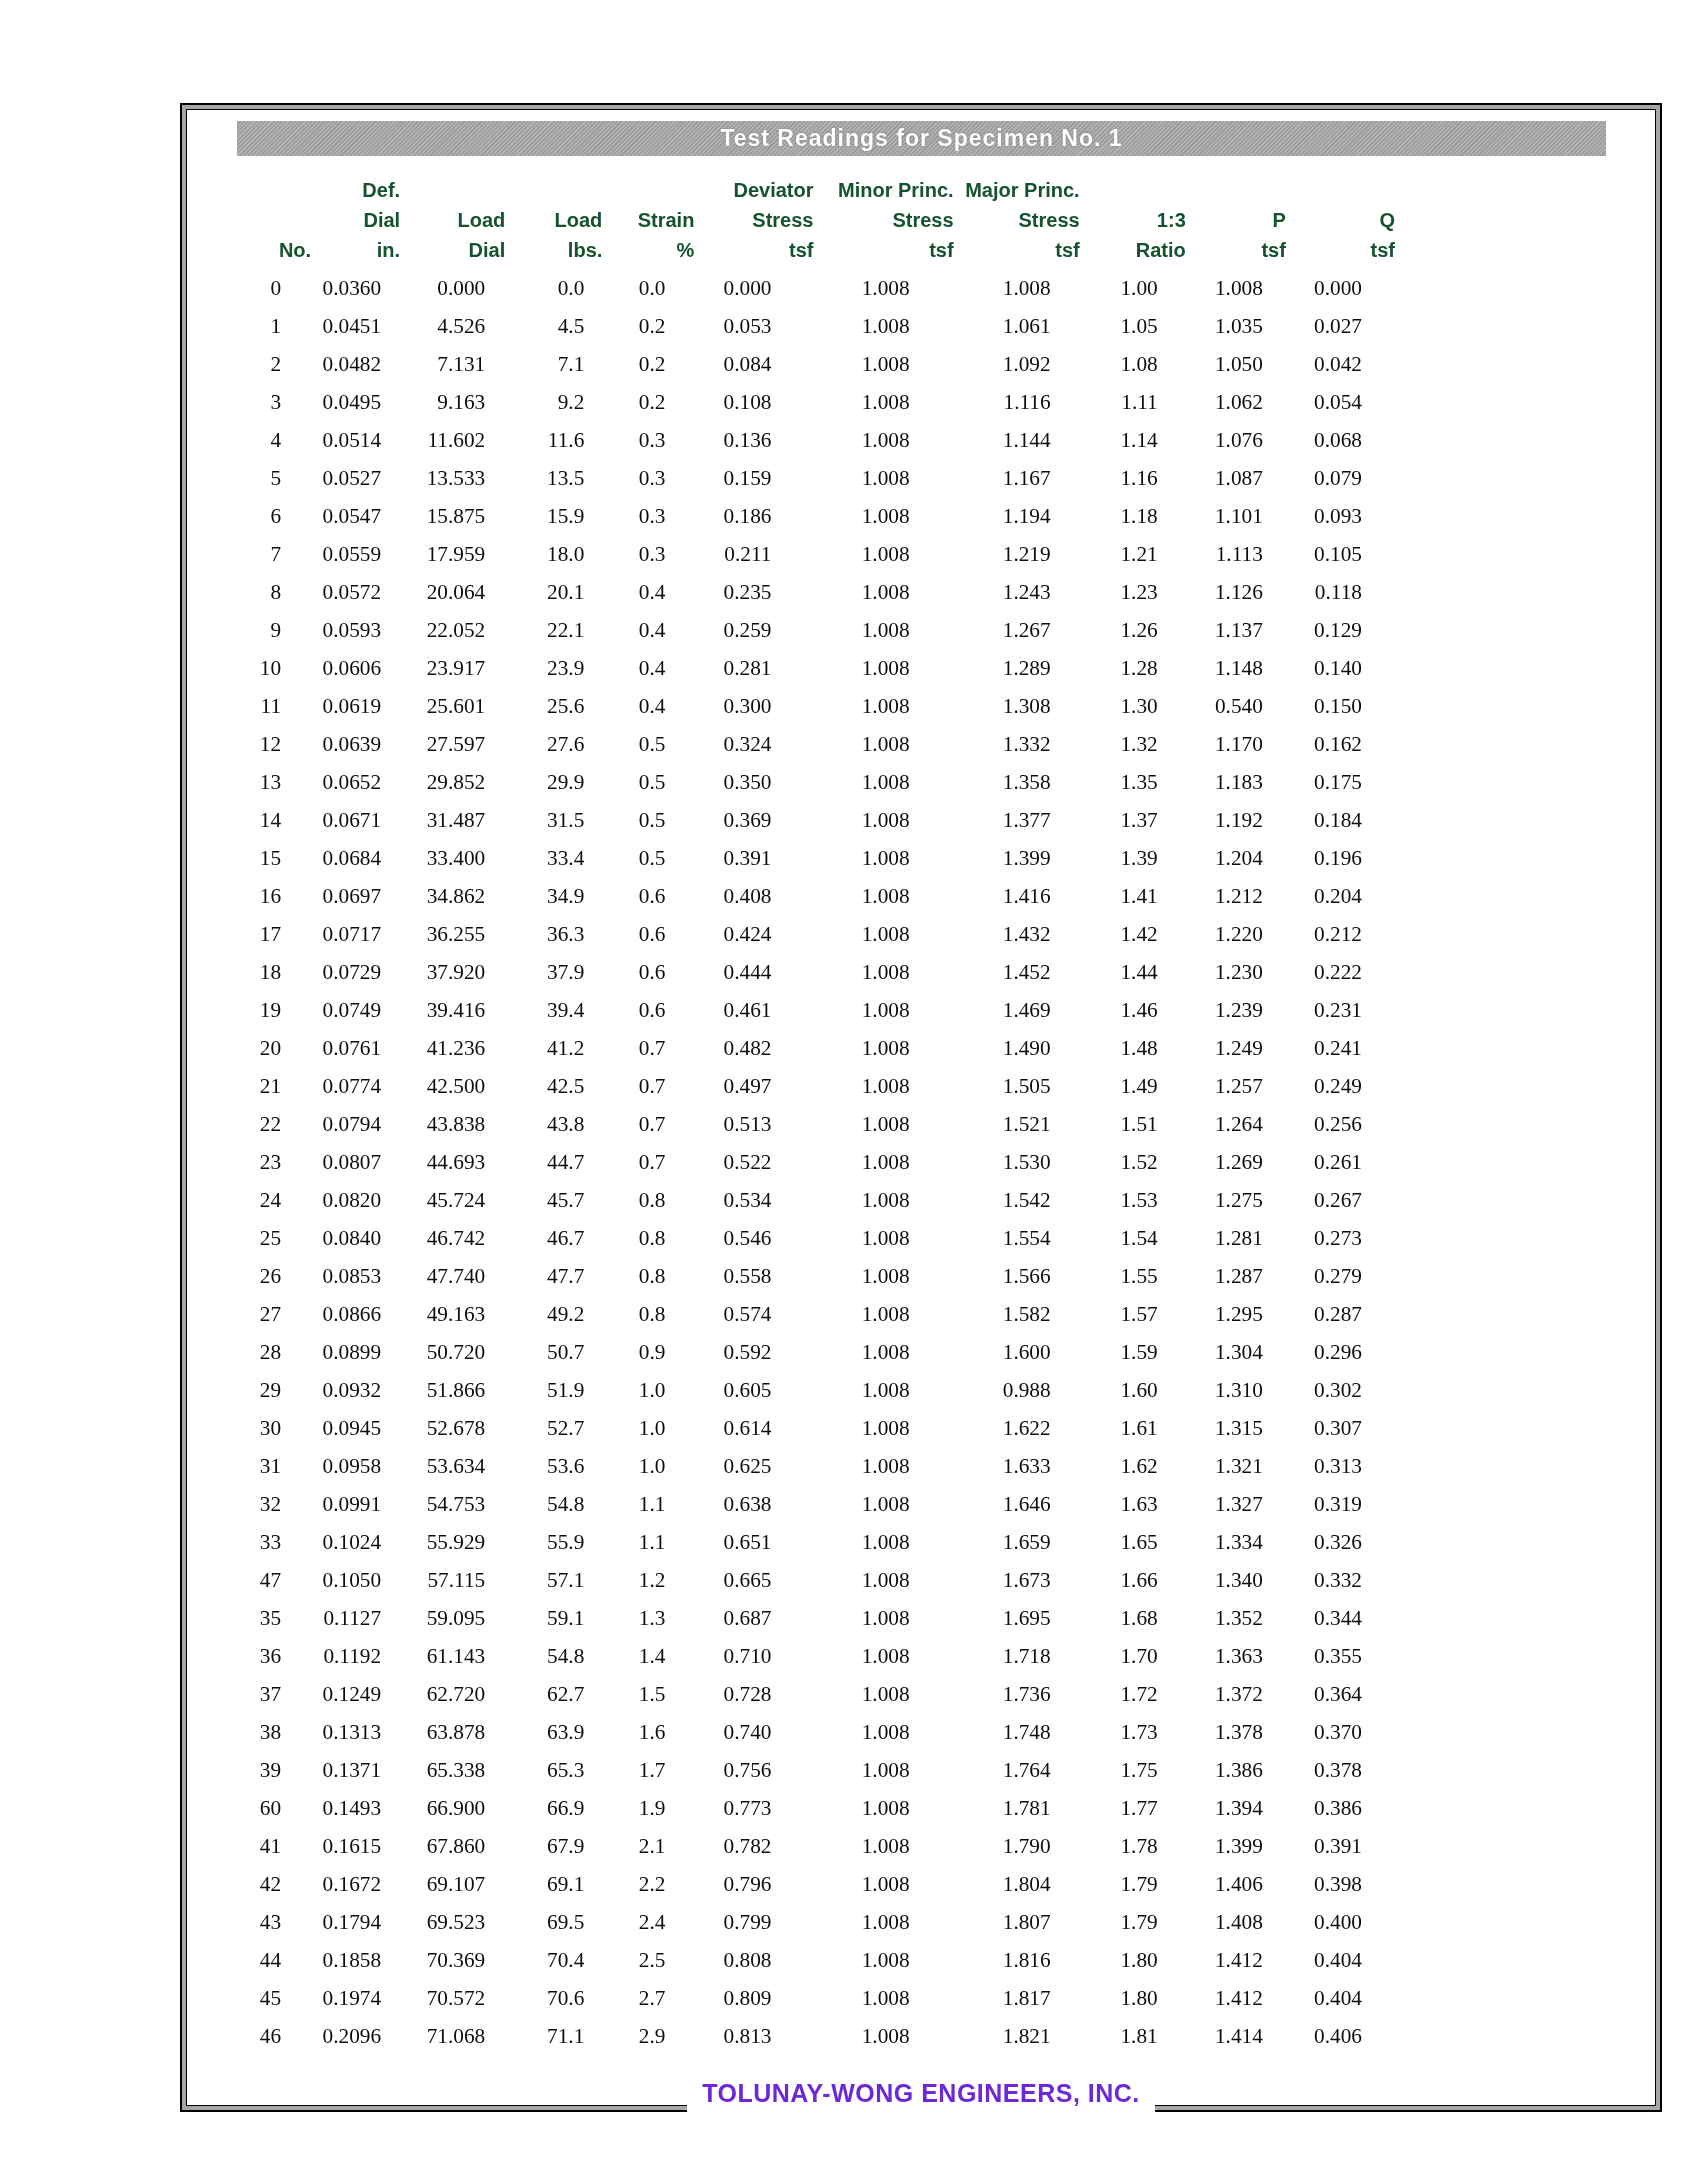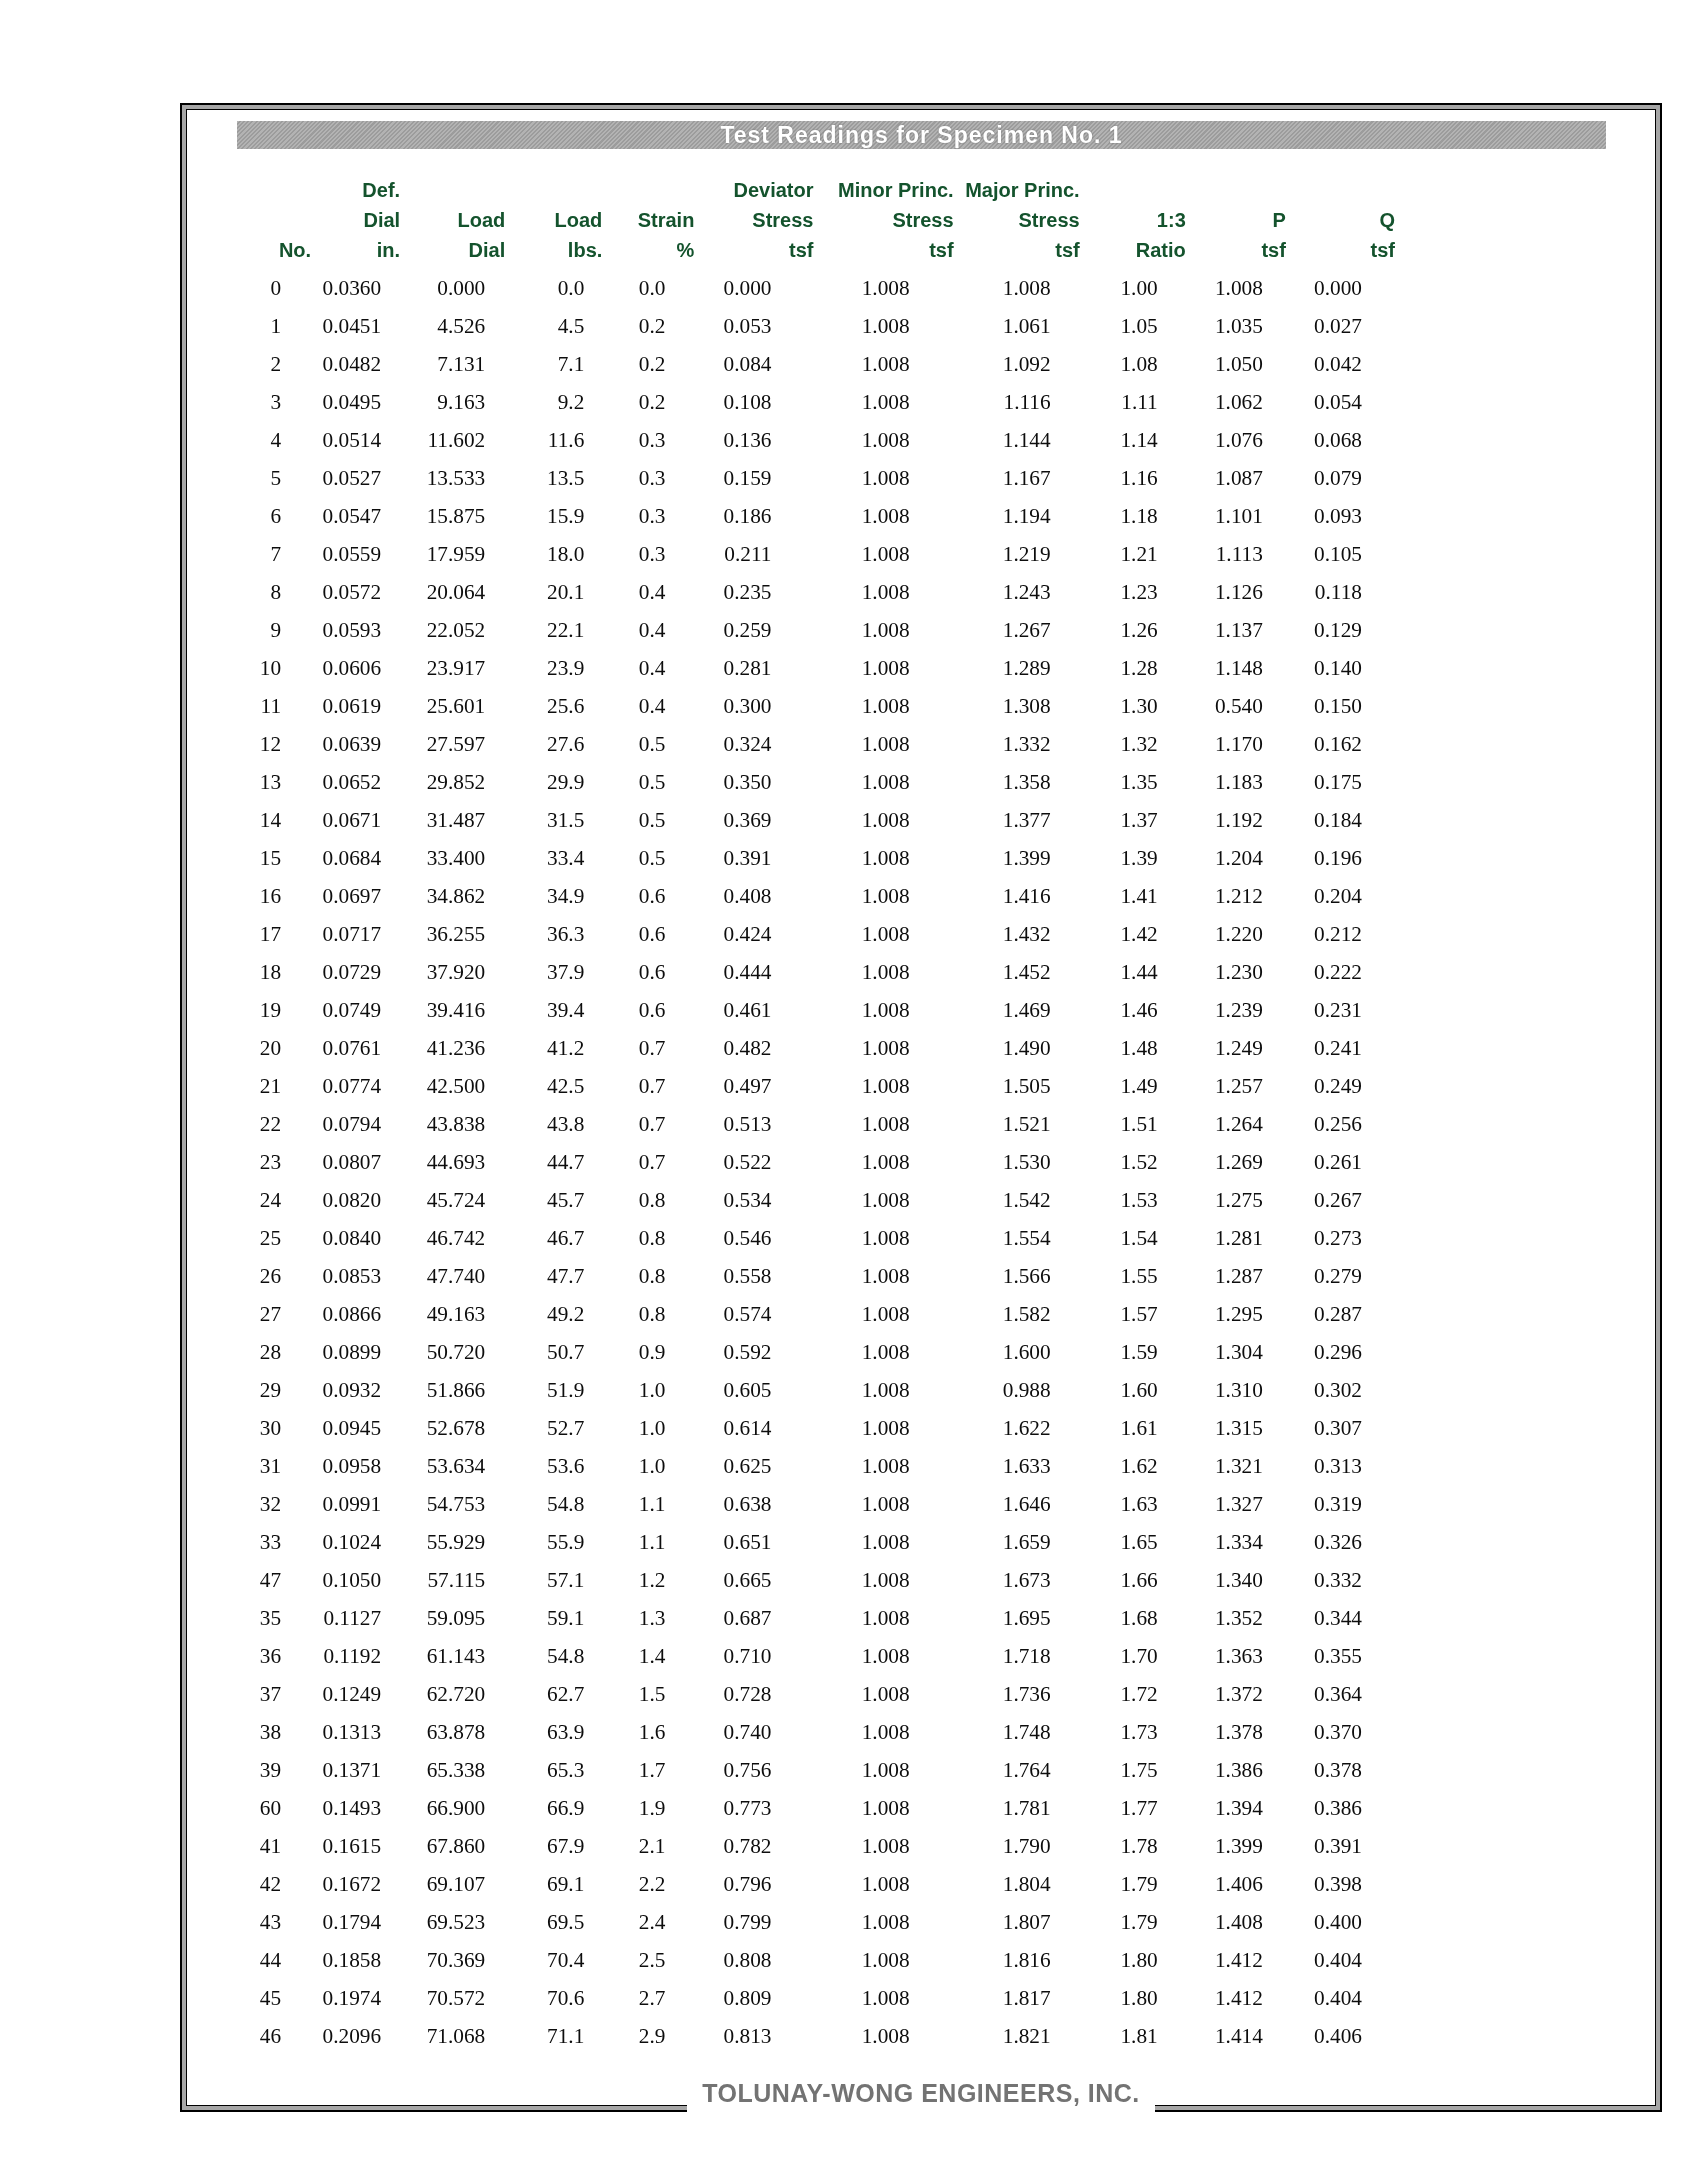--- a/index.html
+++ b/index.html
@@ -15,21 +15,21 @@
     left: 180px; top: 103px;
     width: 1482px; height: 2009px;
     border: 2px solid #000;
   }
   .frame-mid { width: 100%; height: 100%; border: 4px solid #a6a6a6; }
   .frame-inner { width: 100%; height: 100%; border: 1.5px solid #000; }
 
   .title-bar {
     position: absolute;
     left: 237px; top: 121px;
-    width: 1369px; height: 28px;
+    width: 1369px; height: 35px;
     background-color: #a8a8a8;
     background-image: repeating-linear-gradient(135deg, #b3b3b3 0 1.5px, #9c9c9c 1.5px 3px);
     display: flex; align-items: center; justify-content: center;
     z-index: 2;
   }
   .title-text {
     font-weight: 700;
     font-size: 23px;
     letter-spacing: 1px;
     color: #ffffff;
@@ -86,21 +86,21 @@
     display: flex; justify-content: center;
     z-index: 3;
   }
   .footer-text {
     background: #ffffff;
     padding: 0 15px;
     font-weight: 700;
     font-size: 25px;
     line-height: 44px;
     letter-spacing: 0.5px;
-    color: #737373;
+    color: #6d28d9;
     white-space: nowrap;
     text-align: right;
   }
 </style>
 </head>
 <body>
 
 <div class="frame">
   <div class="frame-mid">
     <div class="frame-inner"></div>

